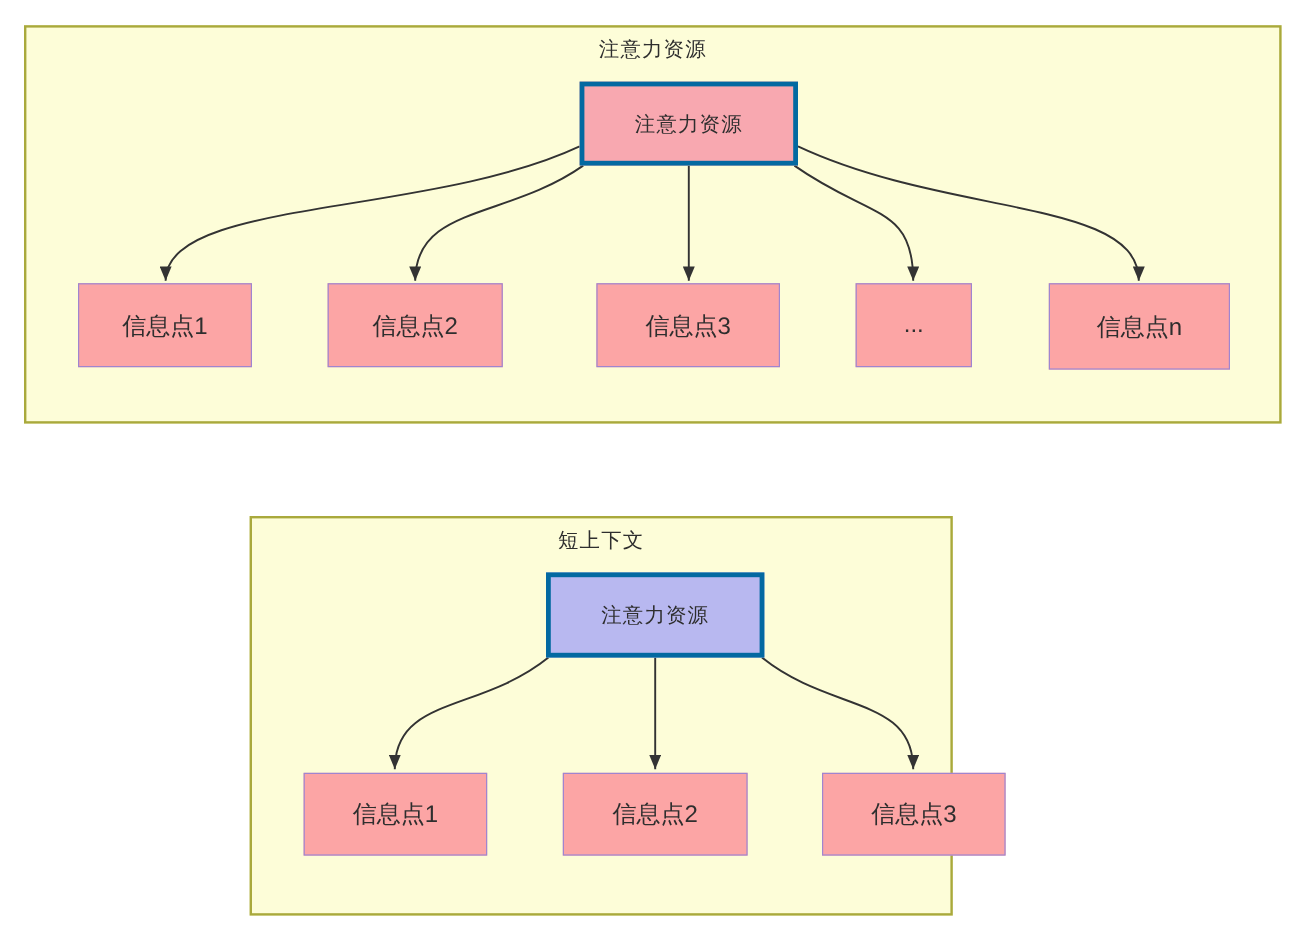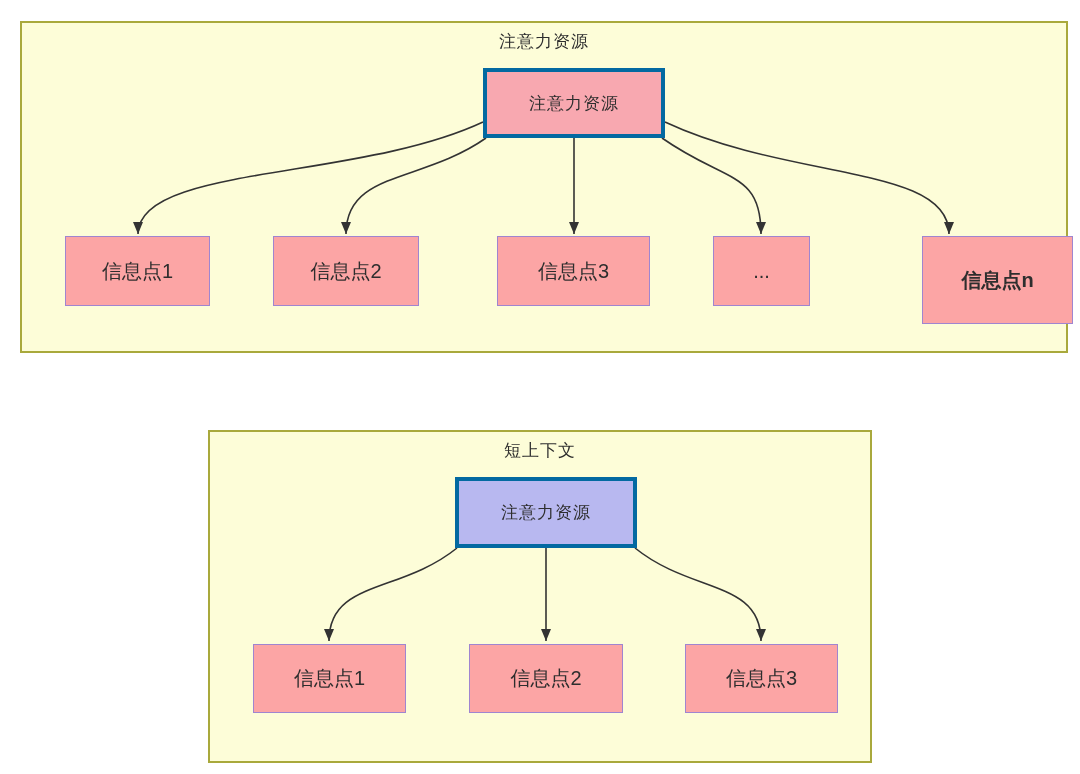--- a/index.html
+++ b/index.html
@@ -15,21 +15,21 @@
     background: #ffffff;
     overflow: hidden;
   }
   .panel {
     position: absolute;
     box-sizing: border-box;
     background: #fdfdd8;
     border: 2px solid #a9a93c;
   }
   .panel-long  { left: 20px;  top: 21px;  width: 1048px; height: 332px; }
-  .panel-short { left: 208px; top: 430px; width: 664px;  height: 333px; }
+  .panel-short { left: 208px; top: 430px; width: 586px;  height: 333px; }
   .panel-title {
     position: absolute;
     top: 7px;
     left: 0;
     width: 100%;
     text-align: center;
     font-size: 17px;
     color: #2e2e2e;
     letter-spacing: 1px;
   }
@@ -51,21 +51,21 @@
     background: #fca5a5;
     border: 1.5px solid #9f85d0;
     font-size: 20px;
   }
   
   .p1-root { left: 461px; top: 45px;  width: 182px; height: 70px; }
   .p1-c1   { left: 43px;  top: 213px; width: 145px; height: 70px; }
   .p1-c2   { left: 251px; top: 213px; width: 146px; height: 70px; }
   .p1-c3   { left: 475px; top: 213px; width: 153px; height: 70px; }
   .p1-c4   { left: 691px; top: 213px; width: 97px;  height: 70px; }
-  .p1-c5   { left: 900px; top: 213px; width: 151px; height: 88px; font-weight: bold; }
+  .p1-c5   { left: 852px; top: 213px; width: 151px; height: 72px; }
   
   .p2-root { left: 245px; top: 45px;  width: 182px; height: 71px; }
   .p2-c1   { left: 43px;  top: 212px; width: 153px; height: 69px; }
   .p2-c2   { left: 259px; top: 212px; width: 154px; height: 69px; }
   .p2-c3   { left: 475px; top: 212px; width: 153px; height: 69px; }
   .edges {
     position: absolute;
     left: 0;
     top: 0;
     z-index: 1;

